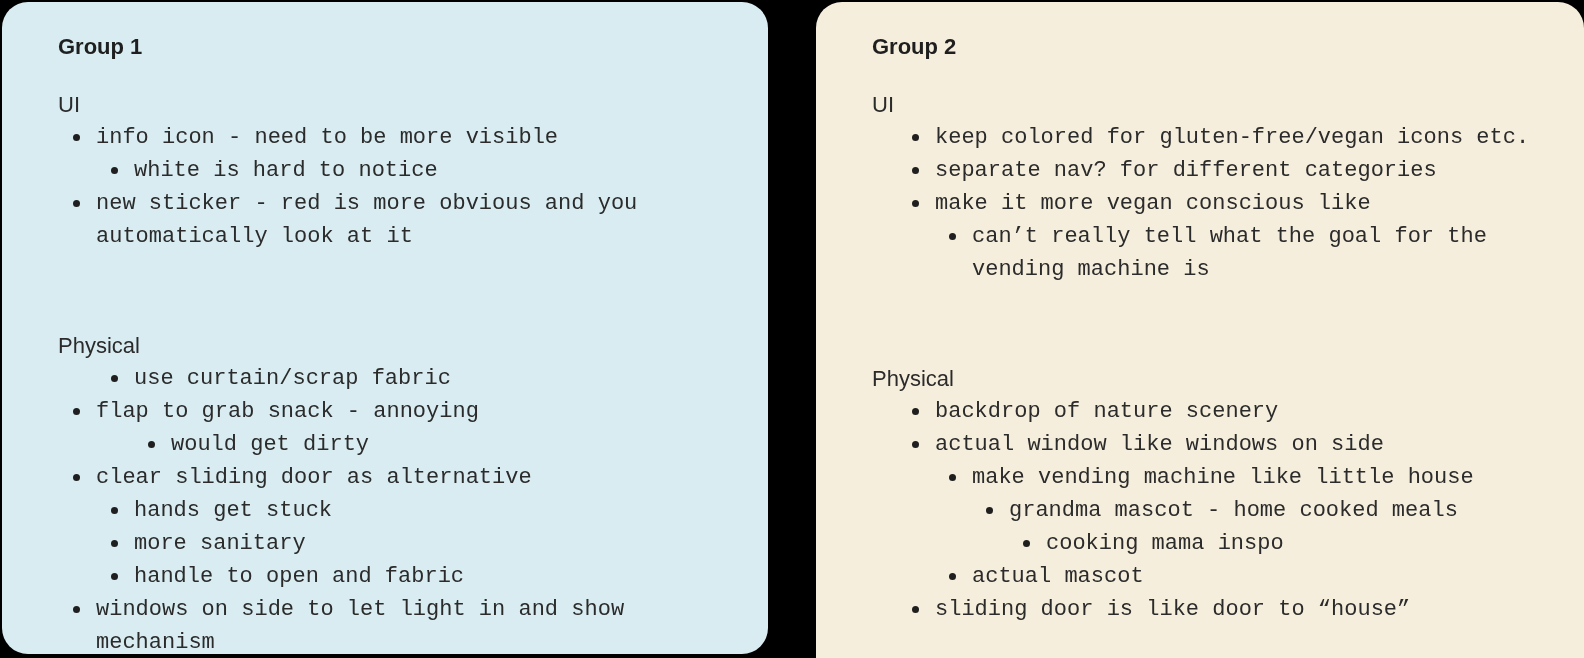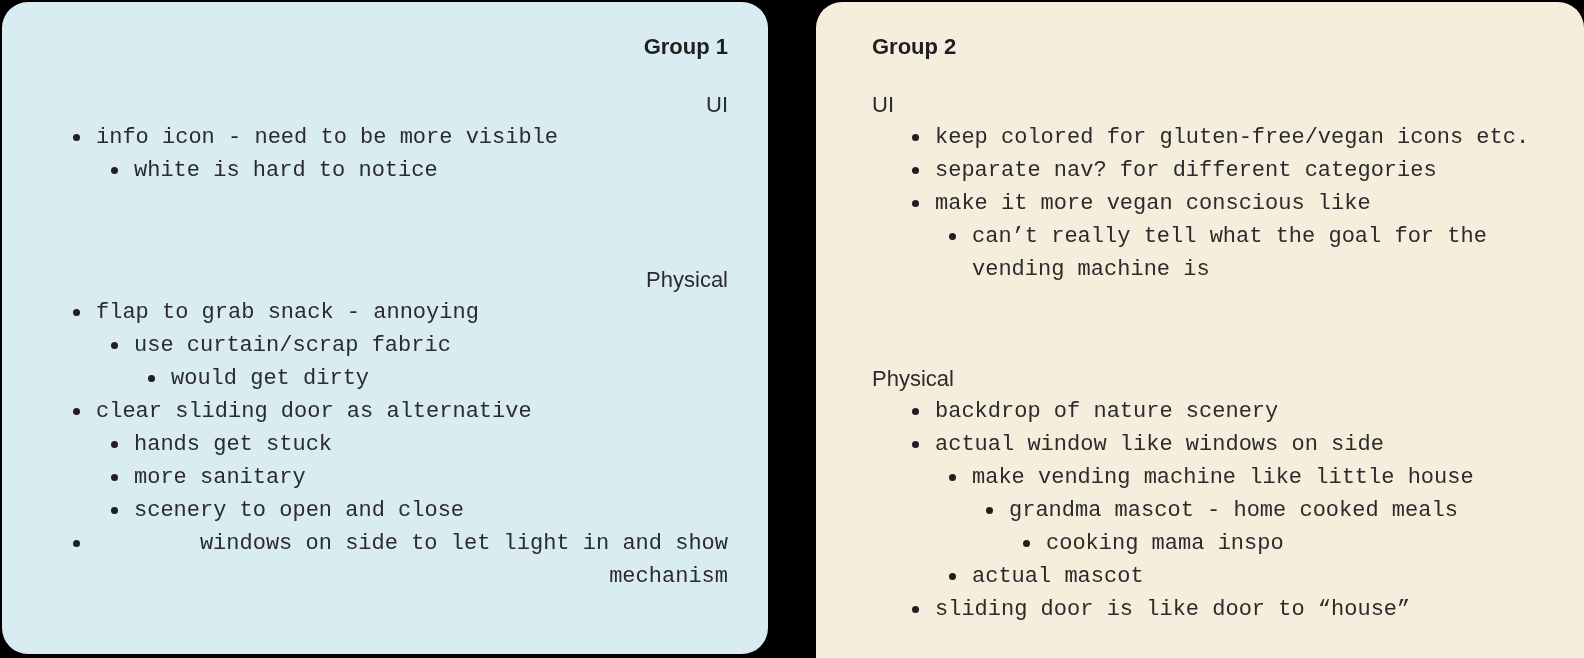--- a/index.html
+++ b/index.html
@@ -13,21 +13,21 @@
   }
   .card{
     position:absolute;
     top:2px;
     border-radius:26px;
     box-sizing:border-box;
     padding:30px 40px 0 56px;
     font-size:22px;
     line-height:33px;
   }
-  #card1{left:2px;width:766px;height:652px;text-align:right;}
+  #card1{left:2px;width:766px;height:652px;}
   #card2{left:816px;width:768px;height:720px;}
   .title{
     font-weight:bold;
     font-size:22px;
     line-height:30px;
     margin-bottom:26px;
     color:#1f1f1f;
   }
   .section-label{line-height:33px;}
   .section + .section{margin-top:76px;}
@@ -61,51 +61,55 @@
   <div class="section">
     <div class="section-label">UI</div>
     <div class="item lv1">
       <span class="bullet"></span>
       <span class="txt">info icon - need to be more visible</span>
     </div>
     <div class="item lv2">
       <span class="bullet"></span>
       <span class="txt">white is hard to notice</span>
     </div>
+    <div class="item lv1 w1">
+      <span class="bullet"></span>
+      <span class="txt">new sticker - red is more obvious and you automatically look at it</span>
+    </div>
   </div>
 
   <div class="section">
     <div class="section-label">Physical</div>
+    <div class="item lv2">
+      <span class="bullet"></span>
+      <span class="txt">use curtain/scrap fabric</span>
+    </div>
     <div class="item lv1">
       <span class="bullet"></span>
       <span class="txt">flap to grab snack - annoying</span>
-    </div>
-    <div class="item lv2">
-      <span class="bullet"></span>
-      <span class="txt">use curtain/scrap fabric</span>
     </div>
     <div class="item lv3">
       <span class="bullet"></span>
       <span class="txt">would get dirty</span>
     </div>
     <div class="item lv1">
       <span class="bullet"></span>
       <span class="txt">clear sliding door as alternative</span>
     </div>
     <div class="item lv2">
       <span class="bullet"></span>
       <span class="txt">hands get stuck</span>
     </div>
     <div class="item lv2">
       <span class="bullet"></span>
       <span class="txt">more sanitary</span>
     </div>
     <div class="item lv2">
       <span class="bullet"></span>
-      <span class="txt">scenery to open and close</span>
+      <span class="txt">handle to open and fabric</span>
     </div>
     <div class="item lv1">
       <span class="bullet"></span>
       <span class="txt">windows on side to let light in and show mechanism</span>
     </div>
   </div>
 </div>
 
 <div class="card" id="card2" style="background: rgb(245, 238, 220);">
   <div class="title">Group 2</div>

